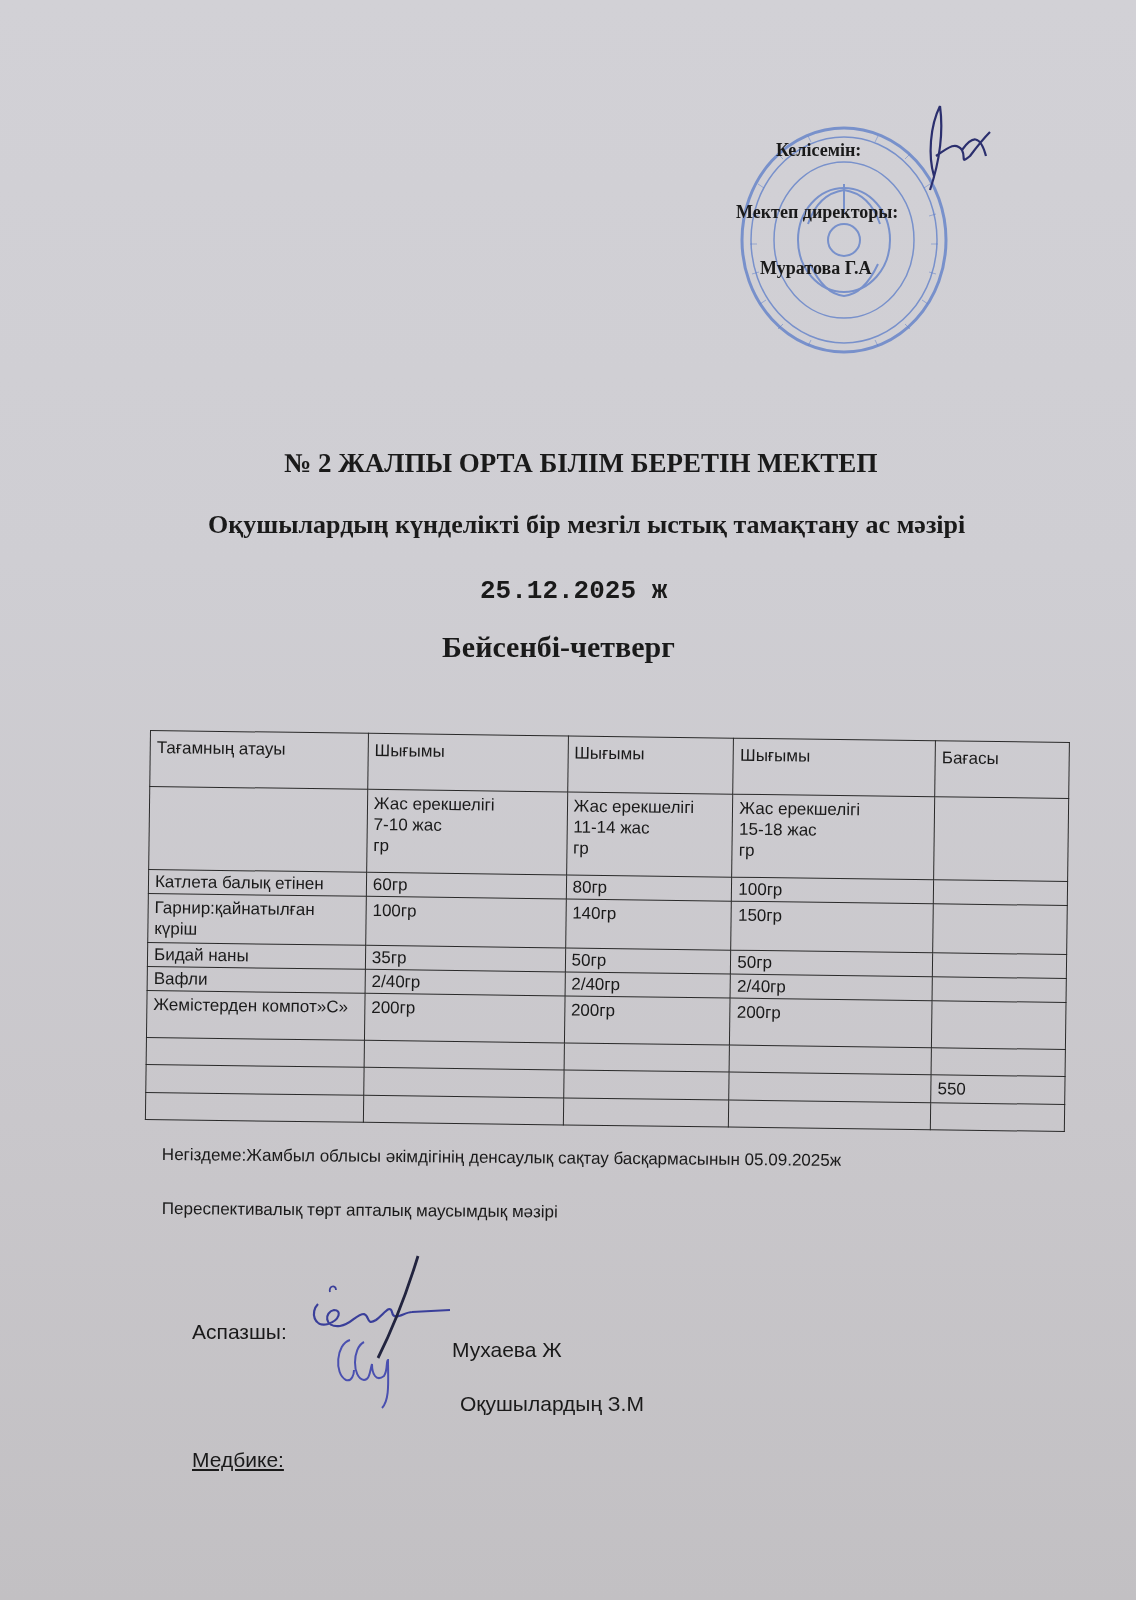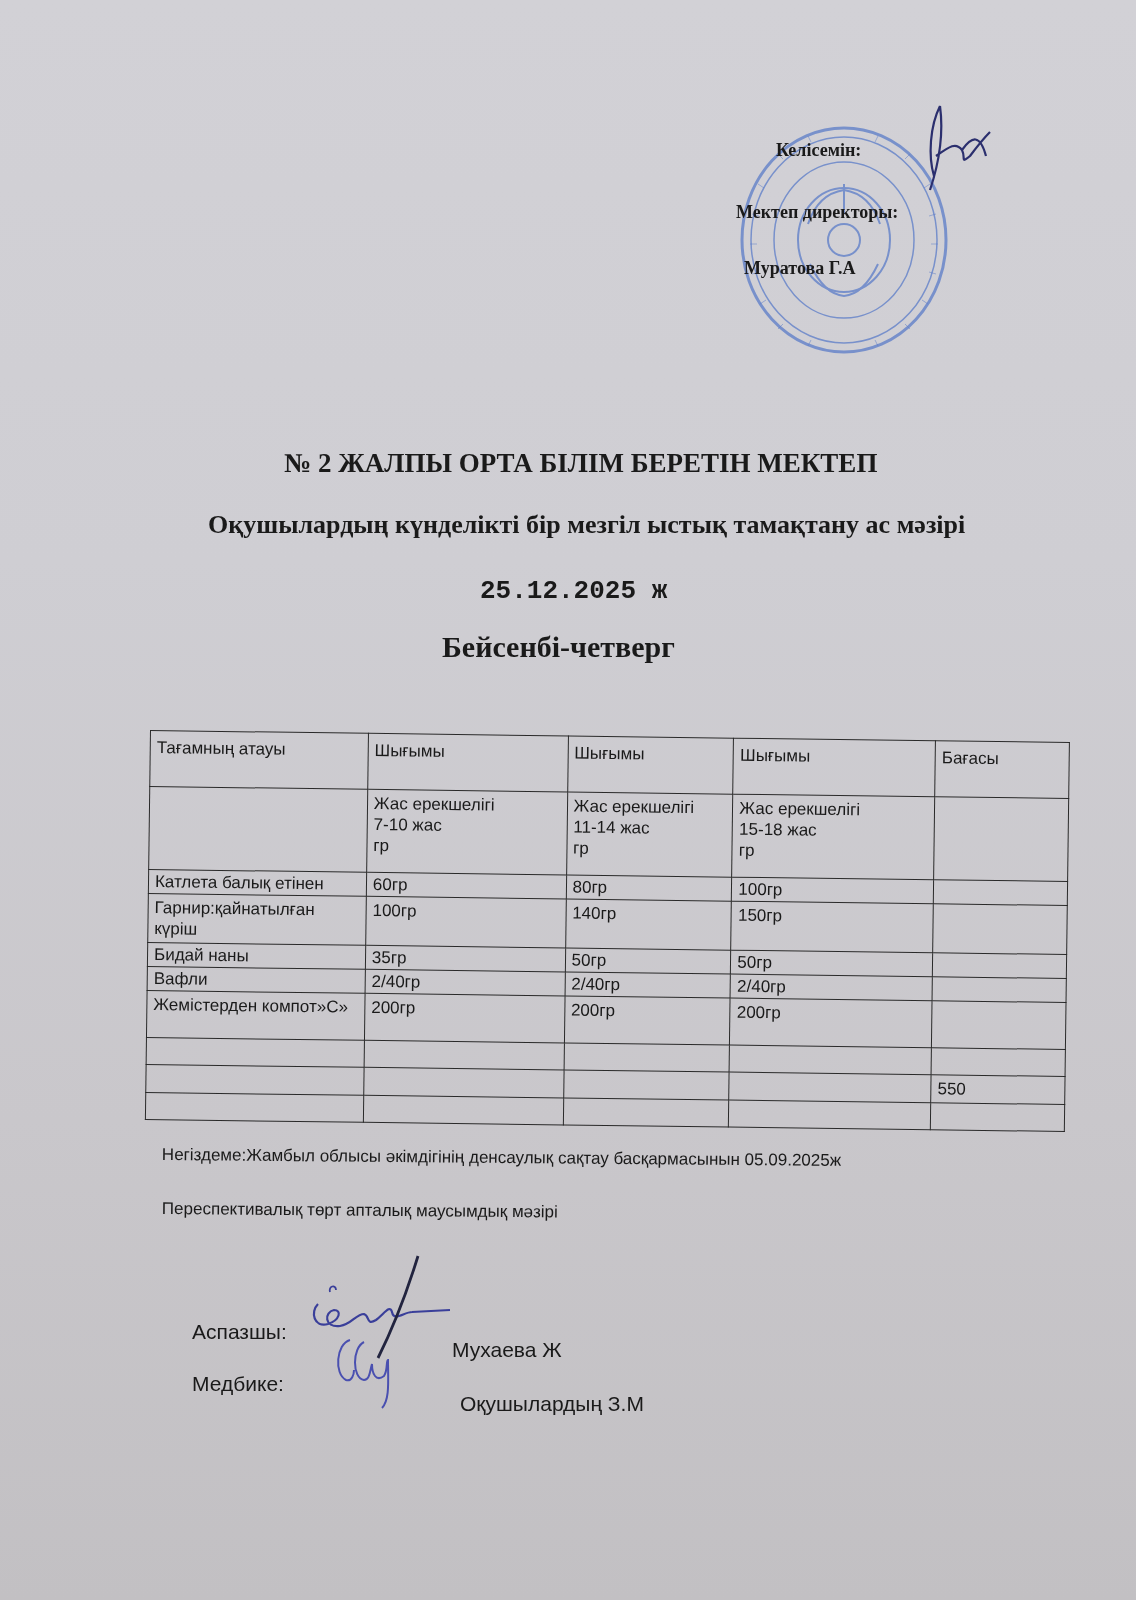--- a/index.html
+++ b/index.html
@@ -49,21 +49,21 @@
     <path d="M106 60 L106 90" stroke-width="2"></path>
   </g>
   <g stroke="#5b7cc8" stroke-width="1" opacity="0.5">
     <path d="M20 60 l6 4 M14 90 l7 2 M12 120 l7 0 M14 150 l7 -2 M22 180 l6 -4 M40 205 l5 -5 M70 222 l3 -6 M140 222 l-3 -6 M172 205 l-5 -5 M190 180 l-6 -4 M198 150 l-7 -2 M200 120 l-7 0 M198 90 l-7 2 M192 60 l-6 4 M172 30 l-5 5 M140 12 l-3 6 M70 12 l3 6 M40 30 l5 5"></path>
   </g>
 </svg>
 
 <div class="approval">
   <div class="line serif" style="left:36px; top:0px;">Келісемін:</div>
   <div class="line serif" style="left:-4px; top:62px;">Мектеп директоры:</div>
-  <div class="line serif" style="left:4px; top:118px;">Муратова Г.А</div>
+  <div class="line serif" style="left:20px; top:118px;">Муратова Г.А</div>
 </div>
 <svg class="sig" style="left:900px; top:96px;" width="100" height="100" viewBox="0 0 100 100">
   <path d="M40 10 C30 30 28 60 34 80 M40 10 C44 40 38 70 30 94 M36 60 C50 50 56 46 62 54 C66 62 60 68 70 60 C76 52 82 44 90 36 M62 54 C72 40 80 38 86 60" fill="none" stroke="#2b2f6e" stroke-width="2.2"></path>
 </svg>
 
 <div class="h1 serif">№ 2 ЖАЛПЫ ОРТА БІЛІМ БЕРЕТІН МЕКТЕП</div>
 <div class="h2 serif">Оқушылардың күнделікті  бір мезгіл ыстық тамақтану ас мәзірі</div>
 <div class="h3 serif">25.12.2025 ж</div>
 <div class="h4 serif">Бейсенбі-четверг</div>
 
@@ -167,17 +167,17 @@
 <div class="basis2">Переспективалық төрт апталық маусымдық мәзірі</div>
 
 <div class="staff" style="left:192px; top:1320px;text-align:center;">Аспазшы:</div>
 <svg class="sig" style="left:300px; top:1252px;" width="160" height="110" viewBox="0 0 160 110">
   <path d="M18 52 C10 60 14 76 28 72 C40 68 42 58 34 58 C24 60 24 76 40 74 C52 72 56 62 64 62 C70 64 66 74 76 68 C84 62 90 52 92 60 C94 70 104 60 112 60 L150 58" fill="none" stroke="#3a3f9a" stroke-width="2.2"></path>
   <path d="M30 40 C28 34 36 32 36 38" fill="none" stroke="#3a3f9a" stroke-width="1.8"></path>
   <path d="M118 4 C110 30 96 70 78 106" fill="none" stroke="#22243f" stroke-width="2.8"></path>
 </svg>
 <div class="staff" style="left:452px; top:1338px;">Мухаева  Ж</div>
 
-<div class="staff" style="left:192px; top:1372px;">Медбике:</div>
+<div class="staff" style="left:192px; top:1448px;text-decoration:underline;">Медбике:</div>
 <svg class="sig" style="left:330px; top:1330px;" width="80" height="80" viewBox="0 0 80 80">
   <path d="M20 10 C6 14 4 44 16 50 C22 52 24 44 24 40 M34 12 C22 18 22 48 34 50 C40 50 40 40 42 34 C42 44 46 52 54 46 C58 40 56 30 58 30 C58 50 60 70 52 78" fill="none" stroke="#4a50b0" stroke-width="2"></path>
 </svg>
 <div class="staff" style="left:460px; top:1392px;">Оқушылардың З.М</div>
 
 </body></html>

